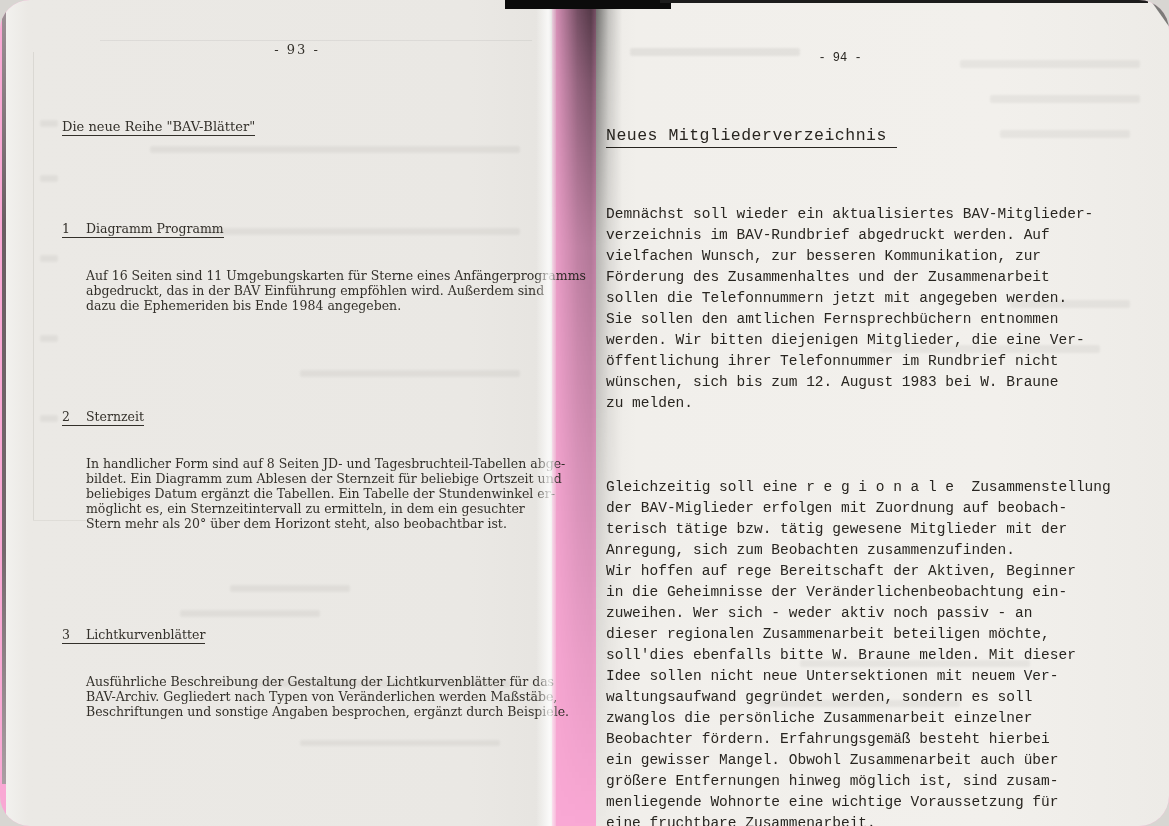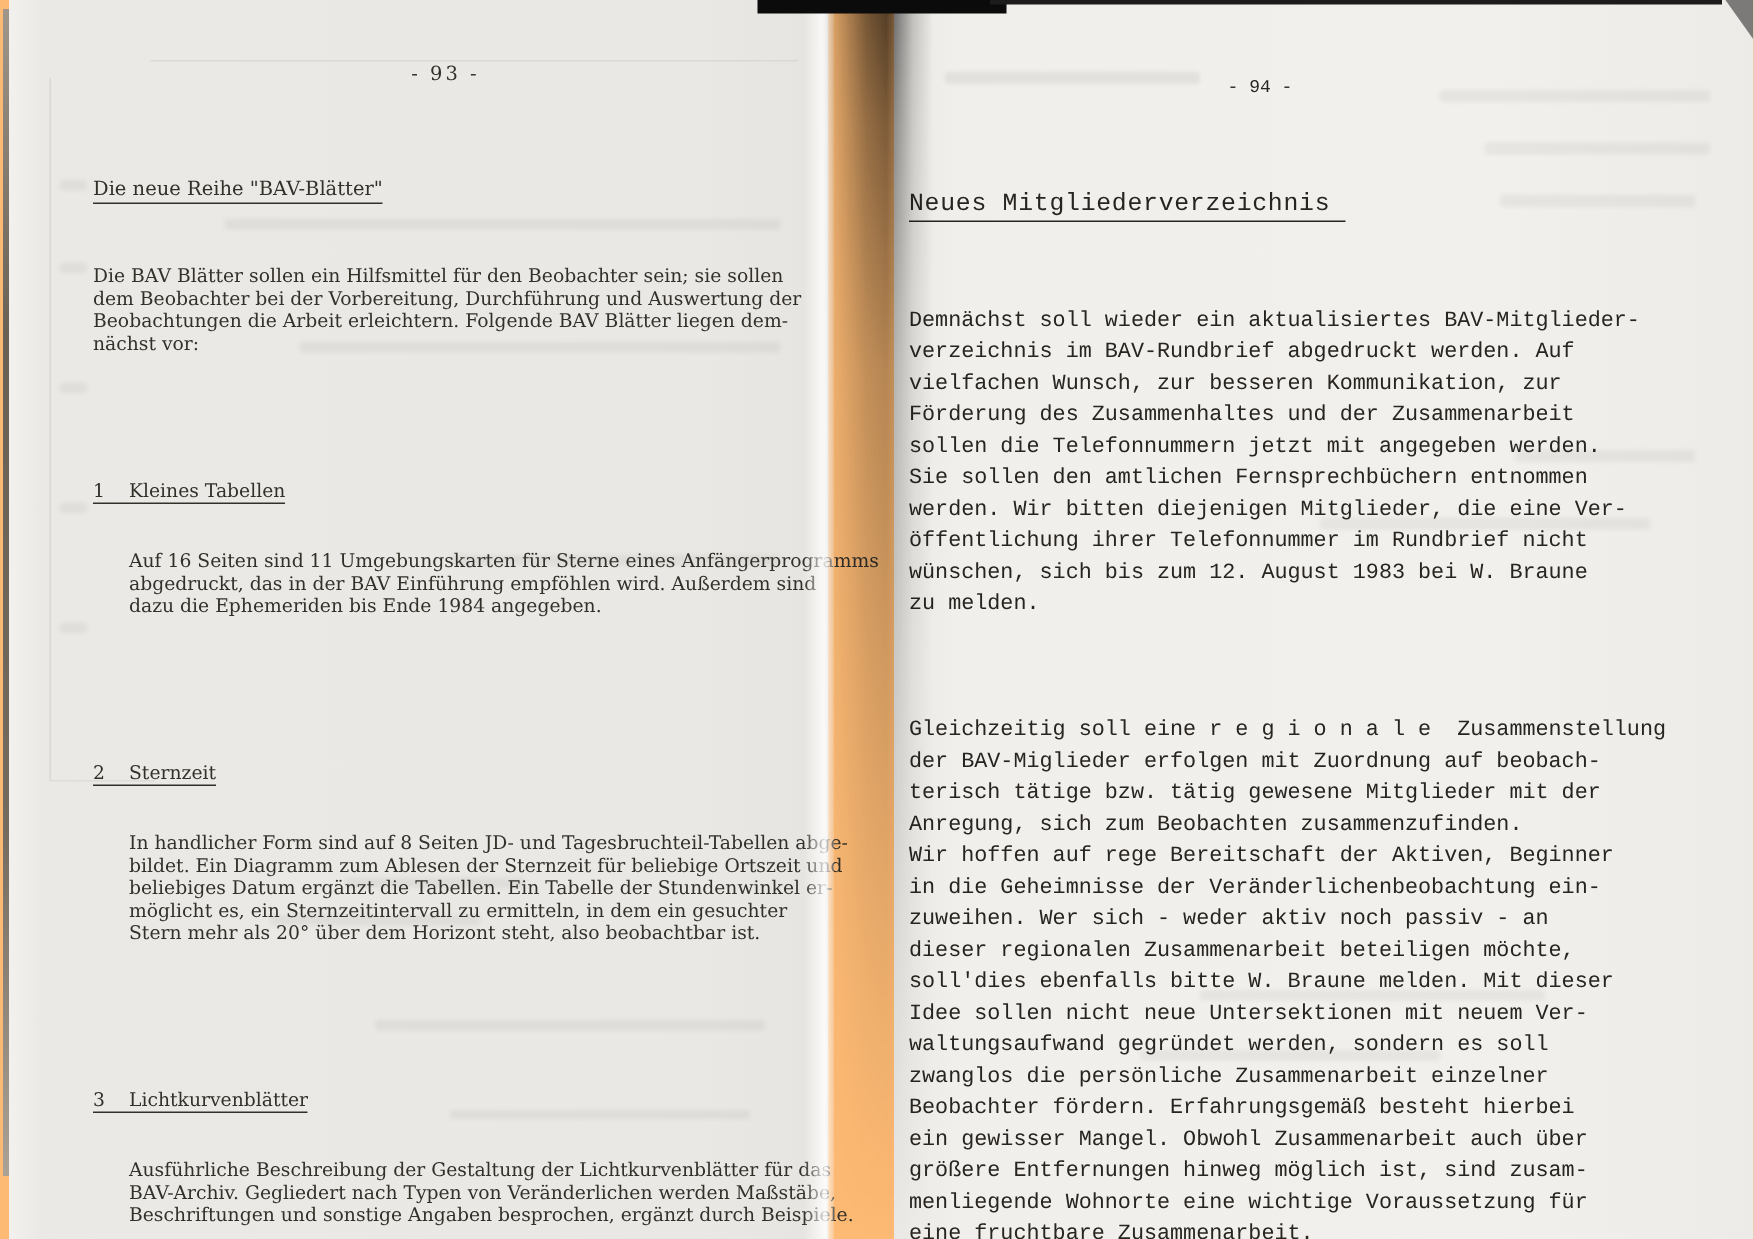--- a/index.html
+++ b/index.html
@@ -1,17 +1,17 @@
 <!DOCTYPE html>
 <html><head>
 <meta charset="utf-8">
 <style>
   html,body{margin:0;padding:0;background:#d8d6d2;}
-  .scan{position:relative;width:1169px;height:826px;background:#fdba74;overflow:hidden;
-        font-family:"DejaVu Serif",serif;}
+  .scan{position:relative;width:1169px;height:826px;background:#f9a8d4;overflow:hidden;
+        font-family:"DejaVu Serif",serif;border-radius:30px;}
   
   .page-left{position:absolute;left:6px;top:0;width:546px;height:826px;
     background:linear-gradient(to right,#f2f1ee 0%,#ebe9e5 4%,#eae8e4 85%,#e6e4e0 100%);}
   .page-right{position:absolute;left:596px;top:0;width:573px;height:826px;
     background:linear-gradient(to right,#eae8e4 0%,#f1efeb 7%,#f2f0ec 70%,#edebe7 100%);}
   
   .page-curl{position:absolute;left:536px;top:0;width:20px;height:826px;z-index:3;
     background:linear-gradient(to right,rgba(255,255,255,0) 0%,rgba(255,255,255,0.85) 70%,rgba(242,240,237,0.25) 100%);}
   .gutter{position:absolute;left:548px;top:0;width:74px;height:826px;z-index:4;
     background:linear-gradient(to right,rgba(0,0,0,0) 0%,rgba(0,0,0,0.55) 40%,rgba(0,0,0,0.68) 58%,rgba(0,0,0,0.18) 82%,rgba(0,0,0,0) 100%);
@@ -74,27 +74,23 @@
   <div class="ghost" style="left:990px;top:95px;width:150px;height:8px;"></div>
   <div class="ghost" style="left:1000px;top:130px;width:130px;height:8px;"></div>
   <div class="ghost" style="left:1010px;top:300px;width:120px;height:8px;"></div>
   <div class="ghost" style="left:880px;top:345px;width:220px;height:8px;"></div>
   <div class="ghost" style="left:800px;top:660px;width:230px;height:7px;"></div>
   <div class="ghost" style="left:760px;top:700px;width:200px;height:7px;"></div>
 
   <div class="lp-content">
     <div class="lp-pagenum">- 93 -</div>
     <div class="lp-title"><span class="u">Die neue Reihe "BAV-Blätter"</span></div>
-    <div class="lp-intro">Die BAV Blätter sollen ein Hilfsmittel für den Beobachter sein; sie sollen
-dem Beobachter bei der Vorbereitung, Durchführung und Auswertung der
-Beobachtungen die Arbeit erleichtern. Folgende BAV Blätter liegen dem-
-nächst vor:</div>
 
     <div class="lp-item">
-      <div><span class="u"><span class="lp-item-num">1</span><span>Kleines Tabellen</span></span></div>
+      <div><span class="u"><span class="lp-item-num">1</span><span>Diagramm Programm</span></span></div>
       <div class="lp-item-body">Auf 16 Seiten sind 11 Umgebungskarten für Sterne eines Anfängerprogramms
 abgedruckt, das in der BAV Einführung empföhlen wird. Außerdem sind
 dazu die Ephemeriden bis Ende 1984 angegeben.</div>
     </div>
     <div class="lp-item">
       <div><span class="u"><span class="lp-item-num">2</span><span>Sternzeit</span></span></div>
       <div class="lp-item-body">In handlicher Form sind auf 8 Seiten JD- und Tagesbruchteil-Tabellen abge-
 bildet. Ein Diagramm zum Ablesen der Sternzeit für beliebige Ortszeit und
 beliebiges Datum ergänzt die Tabellen. Ein Tabelle der Stundenwinkel er-
 möglicht es, ein Sternzeitintervall zu ermitteln, in dem ein gesuchter

